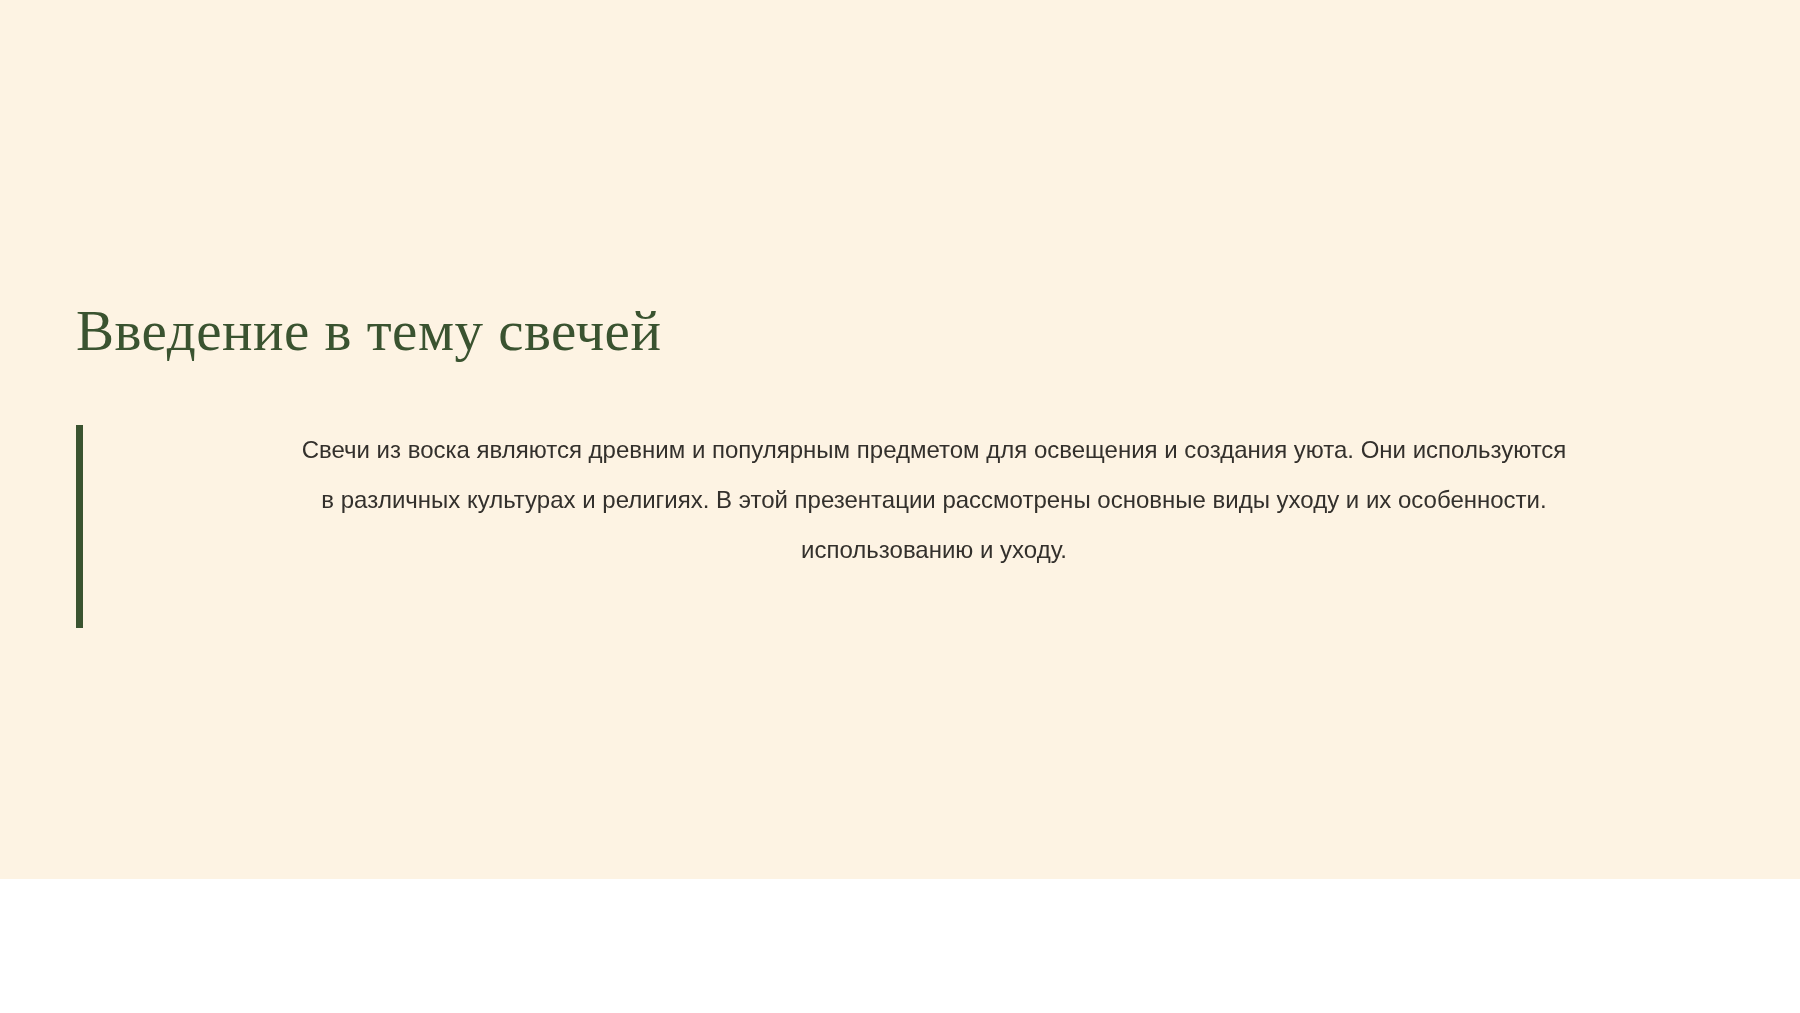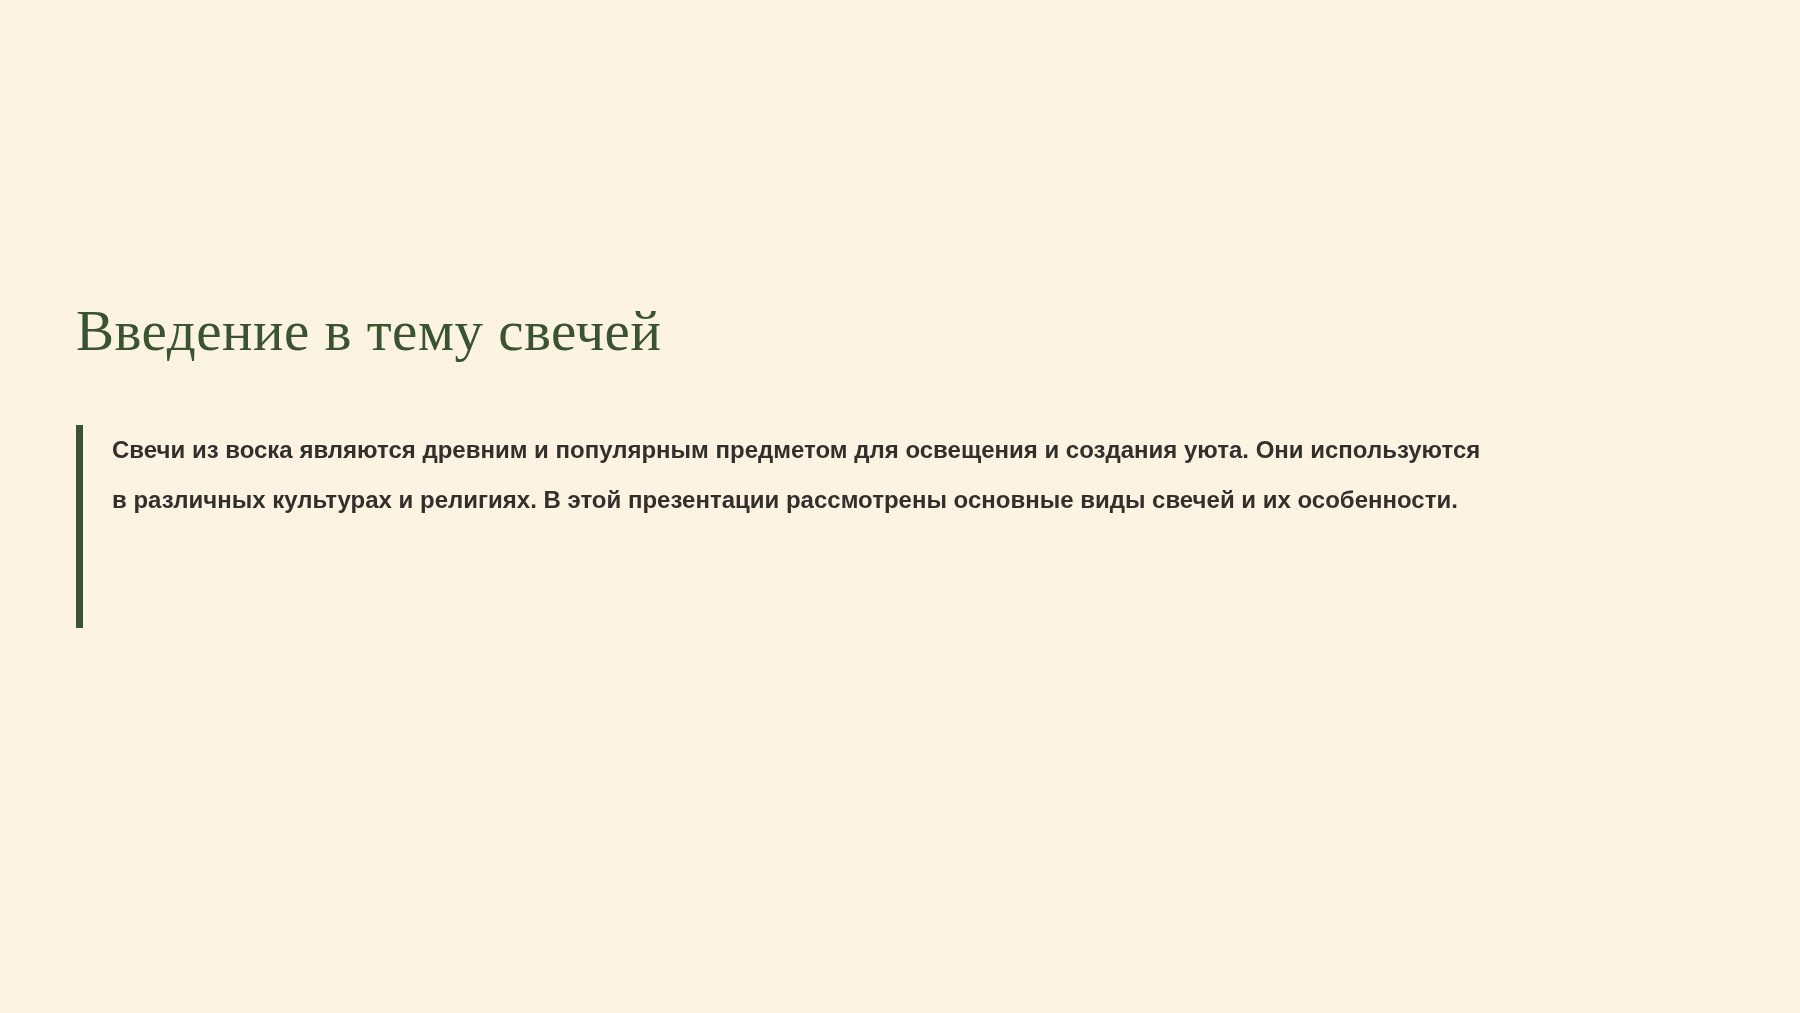--- a/index.html
+++ b/index.html
@@ -8,21 +8,21 @@
   }
   body {
     width: 1800px;
     height: 1013px;
     overflow: hidden;
     font-family: "Liberation Sans", sans-serif;
   }
   #slide {
     position: relative;
     width: 1800px;
-    height: 1013px;
+    height: 879px;
     background: #FDF3E3;
     box-sizing: border-box;
   }
   #content-block {
     position: absolute;
     left: 76px;
     top: 300px;
     width: 1680px;
   }
   #slide-title {
@@ -48,24 +48,25 @@
     top: 0;
     width: 7px;
     height: 203px;
     background: #3A5330;
   }
   #body-paragraph {
     margin: 0;
     padding: 0;
     font-family: "Liberation Sans", "DejaVu Sans", sans-serif;
     font-size: 24px;
-    font-weight: 700;
+    font-weight: 400;
     color: #33302C;
     line-height: 50px;
     max-width: 1660px;
+    text-align: center;
   }
   .body-line {
     display: block;
     white-space: nowrap;
   }
 </style>
 </head>
 <body>
 
 <div id="slide">
@@ -73,18 +74,19 @@
   <div id="content-block">
 
     <h1 id="slide-title">Введение в тему свечей</h1>
 
     <div id="body-wrap">
 
       <div id="accent-bar"></div>
 
       <p id="body-paragraph">
         <span class="body-line">Свечи из воска являются древним и популярным предметом для освещения и создания уюта. Они используются</span>
-        <span class="body-line">в различных культурах и религиях. В этой презентации рассмотрены основные виды свечей и их особенности.</span>
+        <span class="body-line">в различных культурах и религиях. В этой презентации рассмотрены основные виды уходу и их особенности.</span>
+        <span class="body-line">использованию и уходу.</span>
       </p>
 
     </div>
   </div>
 </div>
 
 </body></html>

